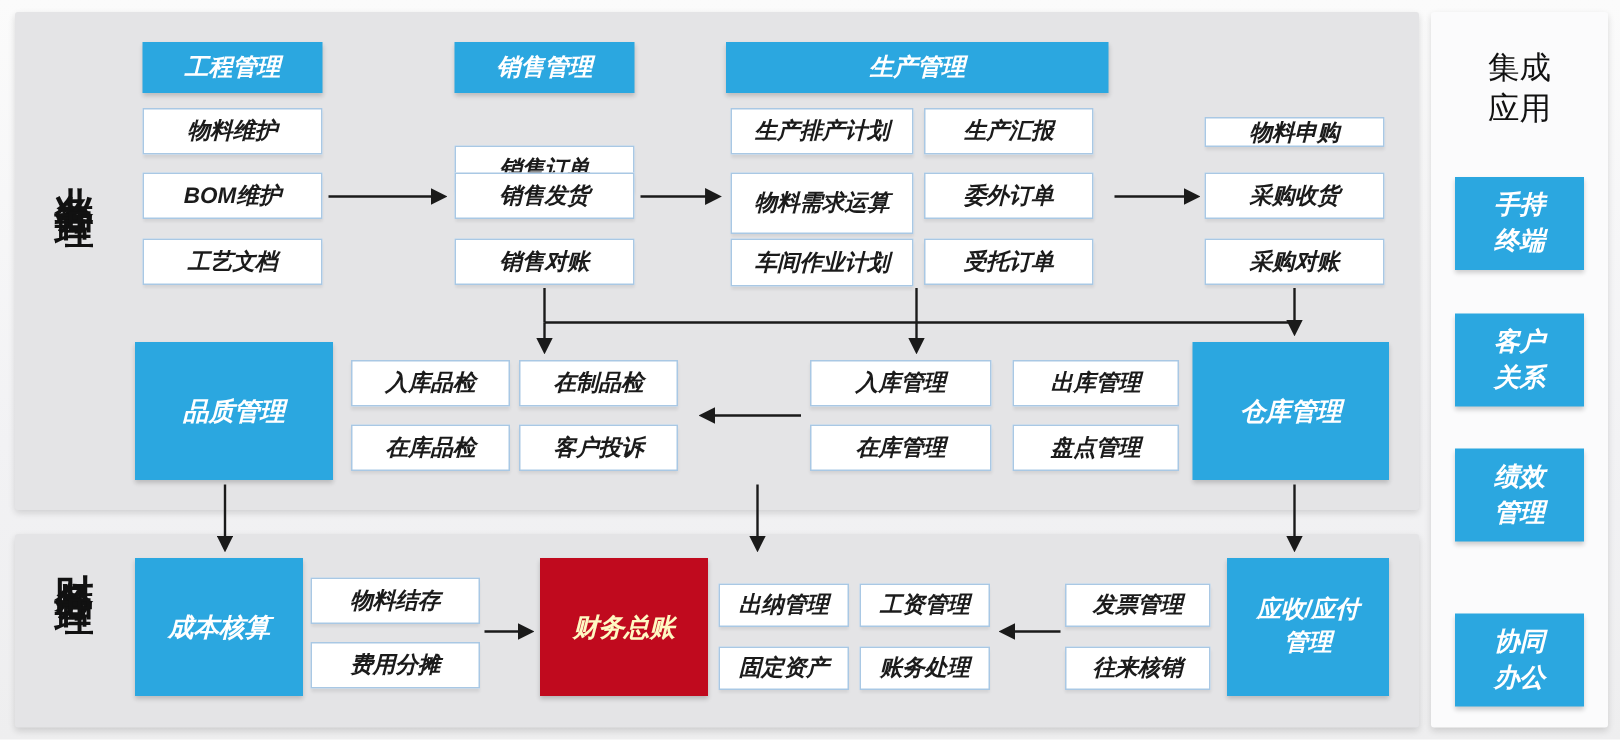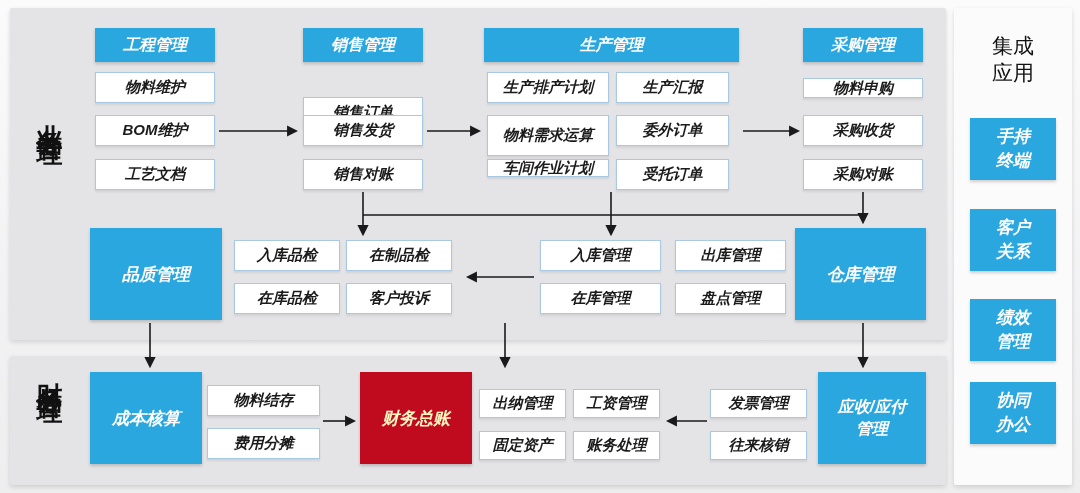--- a/index.html
+++ b/index.html
@@ -37,26 +37,25 @@
   <div class="node white" style="left:95px; top:159px; width:120px; height:31px;">工艺文档</div>
 
   <div class="node blue" style="left:303px; top:28px; width:120px; height:34px;">销售管理</div>
   <div class="node white" style="left:303px; top:72px; width:120px; height:31px;margin-top:25px;">销售订单</div>
   <div class="node white" style="left:303px; top:115px; width:120px; height:31px;">销售发货</div>
   <div class="node white" style="left:303px; top:159px; width:120px; height:31px;">销售对账</div>
 
   <div class="node blue" style="left:484px; top:28px; width:255px; height:34px;">生产管理</div>
   <div class="node white" style="left:487px; top:72px; width:122px; height:31px;">生产排产计划</div>
   <div class="node white" style="left:487px; top:115px; width:122px; height:41px;">物料需求运算</div>
-  <div class="node white" style="left:487px; top:159px; width:122px; height:18px;">车间作业计划</div>
+  <div class="node white" style="left:487px; top:159px; width:122px; height:32px;">车间作业计划</div>
   <div class="node white" style="left:616px; top:72px; width:113px; height:31px;">生产汇报</div>
   <div class="node white" style="left:616px; top:115px; width:113px; height:31px;">委外订单</div>
   <div class="node white" style="left:616px; top:159px; width:113px; height:31px;">受托订单</div>
 
-  <div class="node blue" style="left:803px; top:28px; width:120px; height:34px;">采购管理</div>
   <div class="node white" style="left:803px; top:78px; width:120px; height:20px;">物料申购</div>
   <div class="node white" style="left:803px; top:115px; width:120px; height:31px;">采购收货</div>
   <div class="node white" style="left:803px; top:159px; width:120px; height:31px;">采购对账</div>
 
   <div class="node blue big" style="left:90px; top:228px; width:132px; height:92px;">品质管理</div>
   <div class="node white" style="left:234px; top:240px; width:106px; height:31px;">入库品检</div>
   <div class="node white" style="left:346px; top:240px; width:106px; height:31px;">在制品检</div>
   <div class="node white" style="left:234px; top:283px; width:106px; height:31px;">在库品检</div>
   <div class="node white" style="left:346px; top:283px; width:106px; height:31px;">客户投诉</div>
 
@@ -85,21 +84,21 @@
   <div class="hdr2" style="left:990px; top:32px; width:46px;">集成应用</div>
   <div class="node blue big" style="left:970px; top:209px; width:86px; height:62px;">
     <span class="wrap2">客户关系</span>
   </div>
   <div class="node blue big" style="left:970px; top:118px; width:86px; height:62px;">
     <span class="wrap2">手持终端</span>
   </div>
   <div class="node blue big" style="left:970px; top:299px; width:86px; height:62px;">
     <span class="wrap2">绩效管理</span>
   </div>
-  <div class="node blue big" style="left:970px; top:382px; width:86px; height:62px;">
+  <div class="node blue big" style="left:970px; top:409px; width:86px; height:62px;">
     <span class="wrap2">协同办公</span>
   </div>
 
   <svg class="arrows" width="1080" height="493" viewBox="0 0 1080 493">
     <defs>
       <marker id="ah" viewBox="0 0 10 10" refX="8" refY="5" markerWidth="7" markerHeight="7" orient="auto-start-reverse">
         <path d="M0,0 L10,5 L0,10 z" fill="#1a1a1a"></path>
       </marker>
     </defs>
     <g stroke="#1a1a1a" stroke-width="1.6" fill="none">

